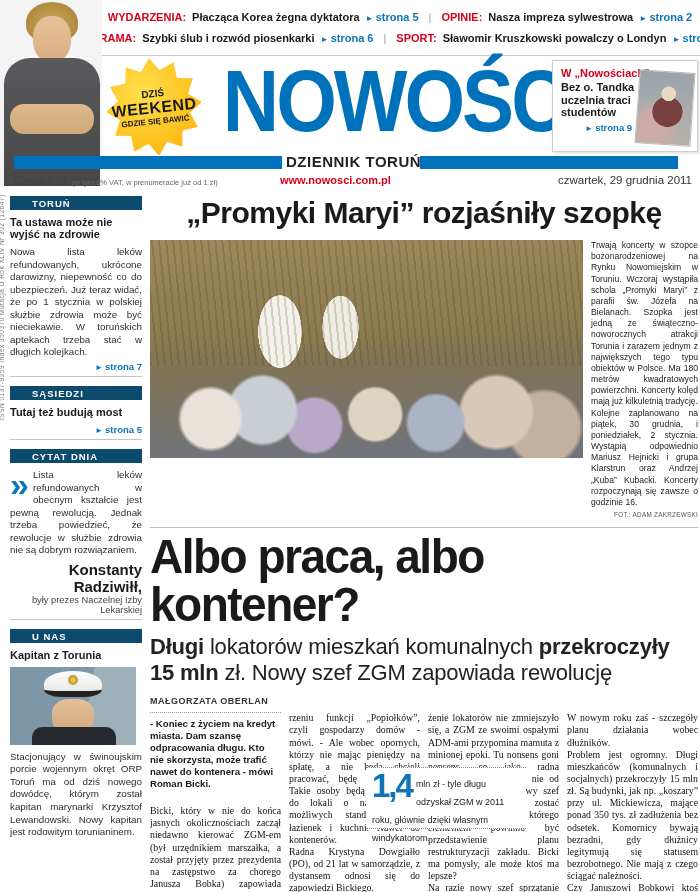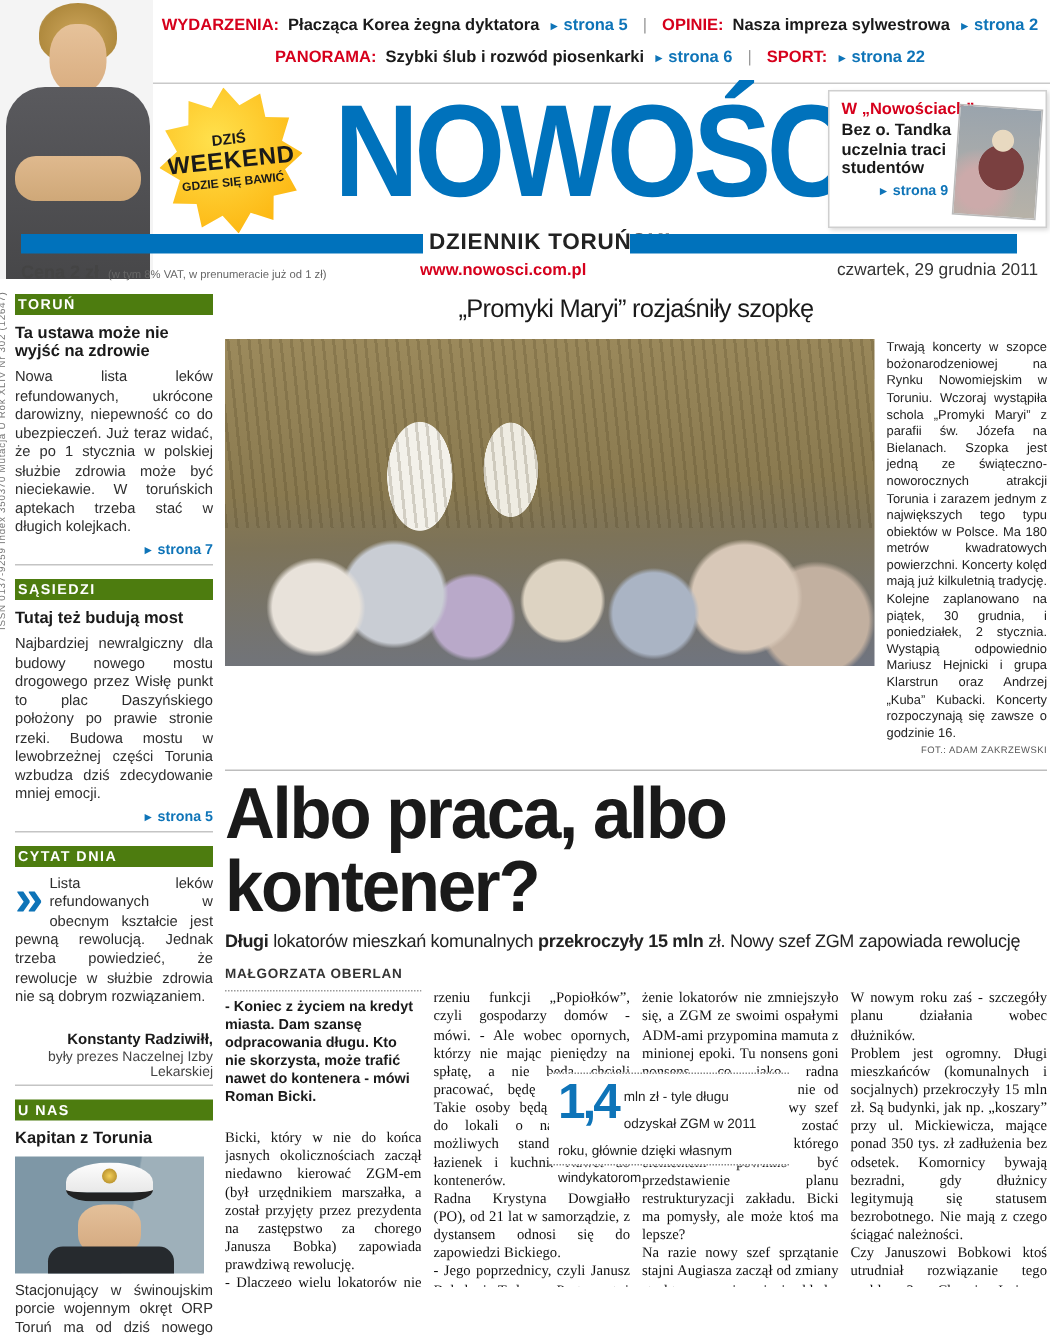--- a/index.html
+++ b/index.html
@@ -48,37 +48,37 @@
   .metarow .price-note { font-size:7.5px; color:#666; margin-left:6px; }
   .metarow .url { position:absolute; left:280px; top:4px; color:#d6001c; font-weight:bold; font-size:11px; }
   .metarow .date { position:absolute; right:8px; top:4px; color:#333; font-size:11.5px; }
 
   .spine { position:absolute; left:-2px; top:420px; transform:rotate(-90deg); transform-origin:left top; font-size:6.5px; color:#777; white-space:nowrap; letter-spacing:0.5px; }
 
   
   .sidebar { position:absolute; left:10px; top:196px; width:132px; }
   .sec { margin-bottom:9px; padding-bottom:4px; border-bottom:1px solid #c4c4c4; }
   .sec:last-child { border-bottom:none; }
-  .sec-head { background:#4d7c0f; color:#fff; font-size:9.5px; font-weight:bold; letter-spacing:1px; padding:2px 2px 1px; margin-bottom:6px; }
+  .sec-head { background:#0c4a6e; color:#fff; font-size:9.5px; font-weight:bold; letter-spacing:1px; padding:2px 22px 1px; margin-bottom:6px; }
   .sec-title { font-size:11px; font-weight:bold; line-height:1.1; margin-bottom:6px; }
   .sec-body { font-size:9.8px; line-height:1.28; color:#2d2d2d; text-align:justify; }
   .sec-page { text-align:right; font-size:9.5px; margin-top:2px; }
   .quote-mark { float:left; color:#0e74b8; font-size:34px; line-height:0.7; font-weight:bold; margin:4px 4px 0 0; }
-  .quote-author { text-align:right; font-weight:bold; font-size:10px; margin-top:16px; }
+  .quote-author { text-align:right; font-weight:bold; font-size:15px; margin-top:4px; }
   .quote-role { text-align:right; font-size:9.3px; color:#444; }
   .captain-photo { width:126px; height:78px; margin:2px 0 6px; position:relative; overflow:hidden;
     background:linear-gradient(100deg,#7e97a6 60%, #9eb0ba 61%); }
   .cap-hat { position:absolute; left:34px; top:4px; width:58px; height:26px; background:linear-gradient(#fdfdfd,#e8e8e8); border-radius:50% 50% 30% 30%; border-bottom:6px solid #222; }
   .cap-emblem { position:absolute; left:58px; top:8px; width:10px; height:10px; background:radial-gradient(#f3cf5a,#a57d1e); border-radius:50%; }
   .cap-face { position:absolute; left:42px; top:32px; width:42px; height:34px; background:linear-gradient(#e4c09a,#d3a87e); border-radius:40%; }
   .cap-torso { position:absolute; left:22px; top:60px; width:84px; height:20px; background:#262a2e; border-radius:10px 10px 0 0; }
 
   
   .main { position:absolute; left:150px; top:196px; width:548px; }
-  .h1-photo { text-align:center; font-size:17px; font-weight:400; letter-spacing:-0.5px; margin-bottom:10px; }
+  .h1-photo { text-align:center; font-size:30px; font-weight:700; letter-spacing:-0.5px; margin-bottom:10px; }
   .photo-row { display:flex; gap:8px; }
   .big-photo { width:433px; height:218px; flex:none; position:relative; overflow:hidden;
     background:
       radial-gradient(circle at 14% 82%, #e8e2da 7%, transparent 8%),
       radial-gradient(circle at 26% 78%, #c9cdd4 9%, transparent 10%),
       radial-gradient(circle at 38% 85%, #b9a9c9 8%, transparent 9%),
       radial-gradient(circle at 52% 80%, #ddd3c2 9%, transparent 10%),
       radial-gradient(circle at 66% 84%, #aab4c4 8%, transparent 9%),
       radial-gradient(circle at 80% 79%, #d8c8b8 9%, transparent 10%),
       radial-gradient(circle at 91% 86%, #c2b0a0 8%, transparent 9%),
@@ -87,21 +87,21 @@
       linear-gradient(178deg, #9c8a5c 0%, #8a7a50 45%, #7d7358 60%, #6f7480 100%);
   }
   .big-photo::before { content:""; position:absolute; inset:0;
     background:repeating-linear-gradient(84deg, rgba(60,48,20,.18) 0 2px, transparent 2px 7px); height:58%; }
   .photo-story-text { width:107px; font-size:8.6px; line-height:1.3; text-align:justify; color:#222; }
   .photo-story-text .first { display:block; }
   .photo-credit { display:block; text-align:right; font-size:6.3px; color:#555; margin-top:3px; letter-spacing:0.3px; }
   .rule { border-top:1px solid #bdbdbd; margin:8px 0 2px; }
 
   .h1-main { font-size:46px; font-weight:bold; letter-spacing:-1.5px; line-height:1.0; margin:4px 0 10px; transform:scaleY(1.05); transform-origin:left top; }
-  .deck { font-size:12px; color:#222; margin-bottom:10px; letter-spacing:-0.2px; }
+  .deck { font-size:22px; color:#222; margin-bottom:10px; letter-spacing:-0.2px; }
   .deck b { font-weight:bold; }
   .byline { font-size:9px; font-weight:bold; letter-spacing:0.5px; color:#333; margin-bottom:6px; }
 
   .cols { display:flex; gap:8px; position:relative; height:198px; overflow:hidden; }
   .col { width:131px; flex:none; overflow:hidden; }
   .serif { font-family:"Liberation Serif", serif; font-size:9.8px; line-height:1.24; text-align:justify; white-space:pre-line; color:#111; }
   .col-intro { font-size:9.6px; font-weight:bold; line-height:1.25; border-top:1px dotted #999; padding-top:5px; margin-bottom:15px; }
   .highlight { position:absolute; left:196px; top:55px; width:160px; height:62px; background:#fff; border-top:1px dotted #888; border-bottom:1px dotted #888; padding:5px 4px 0 6px;margin-left:20px; }
   .hl-num { float:left; color:#0e74b8; font-size:33px; font-weight:bold; line-height:0.8; letter-spacing:-2px; margin-right:4px; }
   .hl-text { font-size:9px; line-height:1.25; color:#222; }
@@ -118,20 +118,21 @@
     <span class="toplabel">OPINIE:</span>
     <span>Nasza impreza sylwestrowa</span>
     <span class="pg">strona 2</span>
   </div>
   <div class="toprow">
     <span class="toplabel">PANORAMA:</span>
     <span>Szybki ślub i rozwód piosenkarki</span>
     <span class="pg">strona 6</span>
     <span class="sep">|</span>
     <span class="toplabel">SPORT:</span>
+    <span>Sławomir Kruszkowski powalczy o Londyn</span>
     <span class="pg">strona 22</span>
   </div>
 </div>
 
 <div class="man-photo">
   <div class="man-hair"></div>
   <div class="man-face"></div>
   <div class="man-torso"></div>
   <div class="man-arms"></div>
 </div>
@@ -167,21 +168,20 @@
   <div class="sec">
     <div class="sec-head">TORUŃ</div>
     <div class="sec-title">Ta ustawa może nie wyjść na zdrowie</div>
     <div class="sec-body">Nowa lista leków refundowanych, ukrócone darowizny, niepewność co do ubezpieczeń. Już teraz widać, że po 1 stycznia w polskiej służbie zdrowia może być nieciekawie. W toruńskich aptekach trzeba stać w długich kolejkach.</div>
     <div class="sec-page pg">strona 7</div>
   </div>
 
   <div class="sec">
     <div class="sec-head">SĄSIEDZI</div>
     <div class="sec-title">Tutaj też budują most</div>
-    <div class="sec-body">Najbardziej newralgiczny dla budowy nowego mostu drogowego przez Wisłę punkt to plac Daszyńskiego położony po prawie stronie rzeki. Budowa mostu w lewobrzeżnej części Torunia wzbudza dziś zdecydowanie mniej emocji.</div>
     <div class="sec-page pg">strona 5</div>
   </div>
 
   <div class="sec">
     <div class="sec-head">CYTAT DNIA</div>
     <div class="sec-body">
       <span class="quote-mark">»</span><span>Lista leków refundowanych w obecnym kształcie jest pewną rewolucją. Jednak trzeba powiedzieć, że rewolucje w służbie zdrowia nie są dobrym rozwiązaniem.</span>
     </div>
     <div class="quote-author">Konstanty Radziwiłł,</div>
     <div class="quote-role">były prezes Naczelnej Izby Lekarskiej</div>

